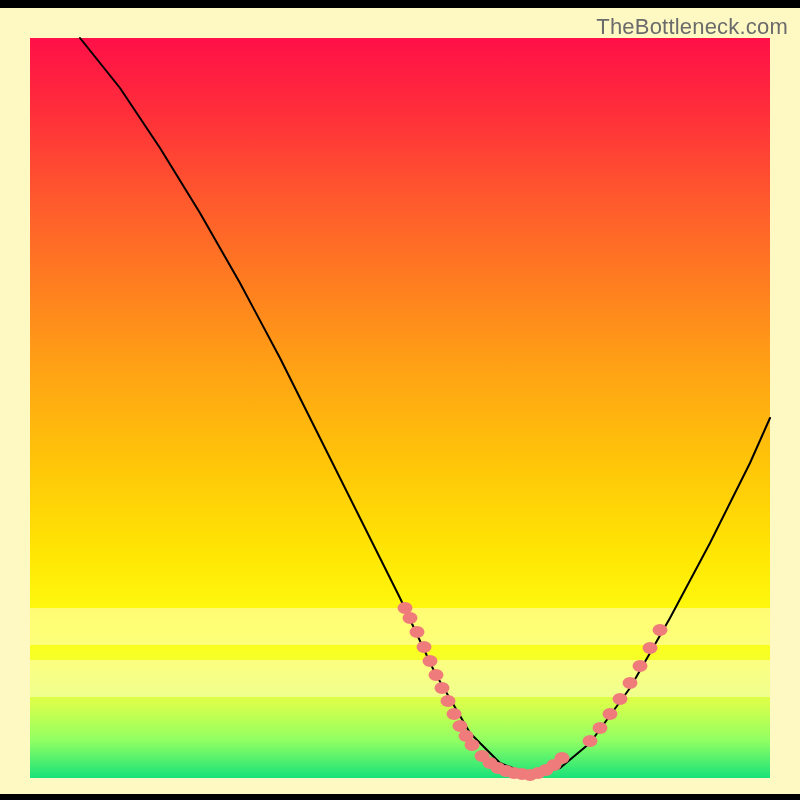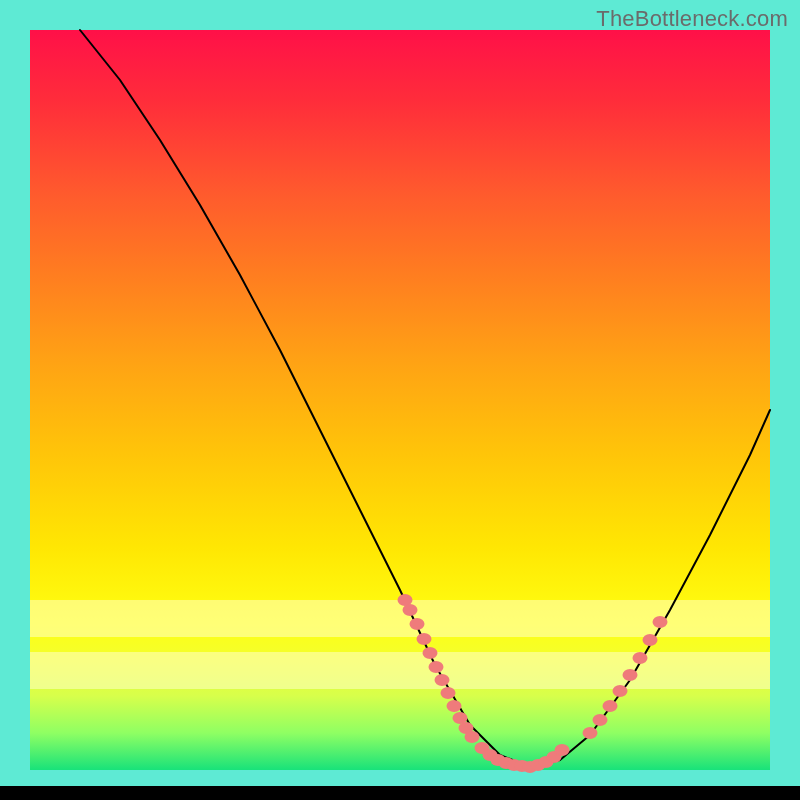--- a/index.html
+++ b/index.html
@@ -7,24 +7,24 @@
     padding: 0;
     width: 800px;
     height: 800px;
     background: #000;
     overflow: hidden;
     font-family: Arial, Helvetica, sans-serif;
   }
   .frame {
     position: absolute;
     left: 0;
-    top: 0;
+    top: 8px;
     width: 800px;
     height: 786px;
-    background: #5eead4;
+    background: #fef9c3;
   }
   .plot-area {
     position: absolute;
     left: 30px;
     top: 30px;
     width: 740px;
     height: 740px;
     background: linear-gradient(
       to bottom,
       #ff1048 0%,

